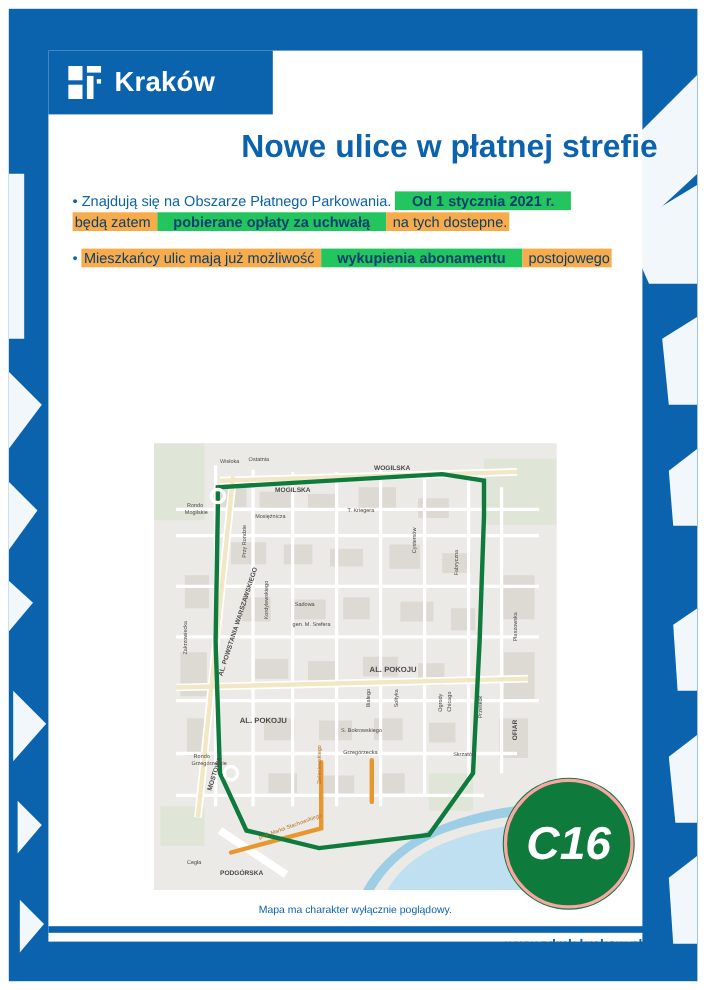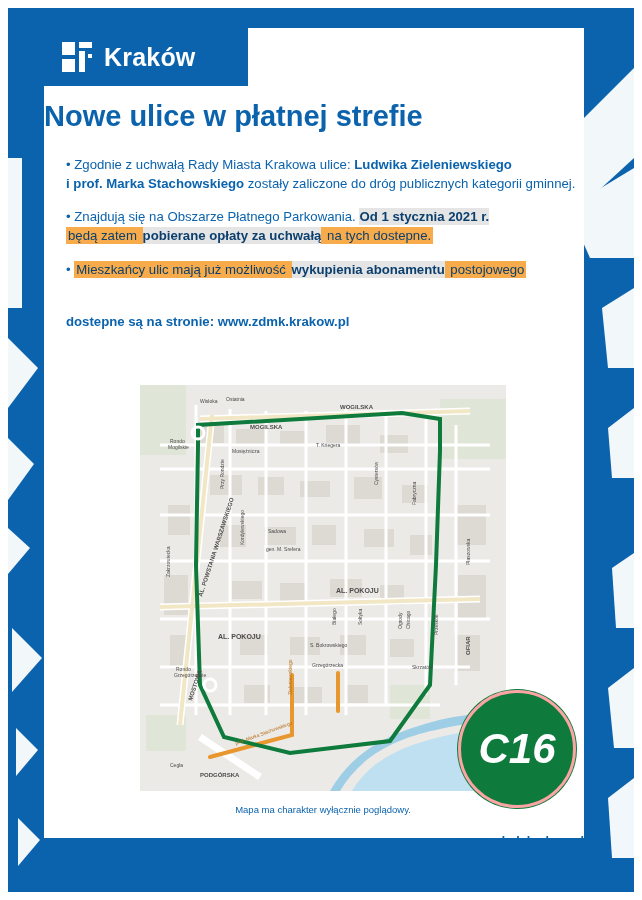--- a/index.html
+++ b/index.html
@@ -34,21 +34,21 @@
   .pattern {
     position: absolute;
     inset: 0;
     pointer-events: none;
   }
   .pattern svg { display:block; }
 
   .white-card {
     position: absolute;
     left: 44px;
-    top: 28px;
+    top: 46px;
     width: 540px;
     height: 810px;
     background: #ffffff;
   }
 
   
   .logo-bar {
     position: absolute;
     left: 0;
     top: 0;
@@ -72,43 +72,43 @@
     font-weight: bold;
     letter-spacing: 0.2px;
   }
 
   
   .title {
     position: absolute;
     left: 0;
     top: 72px;
     width: 554px;
-    text-align: left;
+    text-align: right;
     color: #0b63ad;
     font-size: 29px;
     font-weight: bold;
   }
 
   
   .body {
     position: absolute;
     left: 22px;
     top: 128px;
     width: 512px;
     color: #0b63ad;
     font-size: 13.2px;
     line-height: 1.42;
   }
   .para { margin-bottom: 15px; }
   .para:last-child { margin-bottom: 0; }
   b { font-weight: bold; }
   .hl {
-    background: #e5e5e5;
+    background: #22c55e;
     color: #0b3f6e;
-    padding: 1px 0;
+    padding: 1px 15px;
     font-weight: bold;
   }
   .hl-plain {
     background: #f7ab4a;
     color: #0b3f6e;
     padding: 1px 2px;
     margin-top: 18px;
   }
 
   
@@ -215,37 +215,32 @@
           <rect x="26" y="12" width="4" height="4" fill="#ffffff"></rect>
         </svg>
       </span>
       <span class="logo-text">Kraków</span>
     </div>
 
     <div class="title">Nowe ulice w płatnej strefie</div>
 
     <div class="body">
 
-      <div class="para">
-        <span>• Zgodnie z uchwałą Rady Miasta Krakowa ulice: </span><b>Ludwika Zieleniewskiego</b><br>
-        <b>i prof. Marka Stachowskiego</b><span> zostały zaliczone do dróg publicznych kategorii gminnej.</span>
-      </div>
 
       <div class="para">
         <span>• Znajdują się na Obszarze Płatnego Parkowania. </span><span class="hl">Od 1 stycznia 2021 r.</span><br>
         <span class="hl-plain">będą zatem </span><span class="hl">pobierane opłaty za uchwałą</span><span class="hl-plain"> na tych dostepne.</span>
       </div>
 
       <div class="para">
         <span>• </span><span class="hl-plain">Mieszkańcy ulic mają już możliwość </span><span class="hl">wykupienia abonamentu</span><span class="hl-plain"> postojowego</span><br>
       </div>
 
       <div class="para">
         <br>
-        <b>dostepne są na stronie: www.zdmk.krakow.pl</b>
       </div>
 
     </div>
 
     <div class="map-wrap">
       <svg width="366" height="406" viewBox="0 0 366 406">
 
         <rect x="0" y="0" width="366" height="406" fill="#eceae6"></rect>
 
         <rect x="0" y="0" width="46" height="70" fill="#dfe6d8"></rect>

